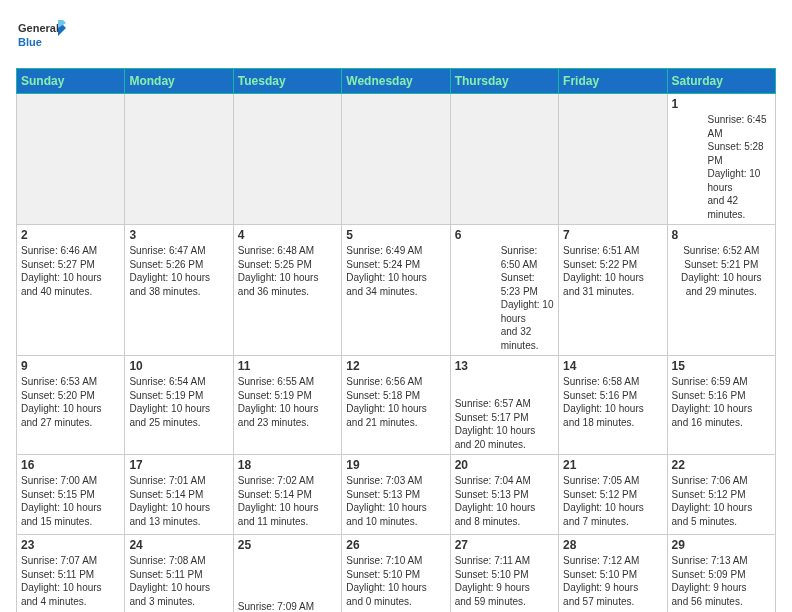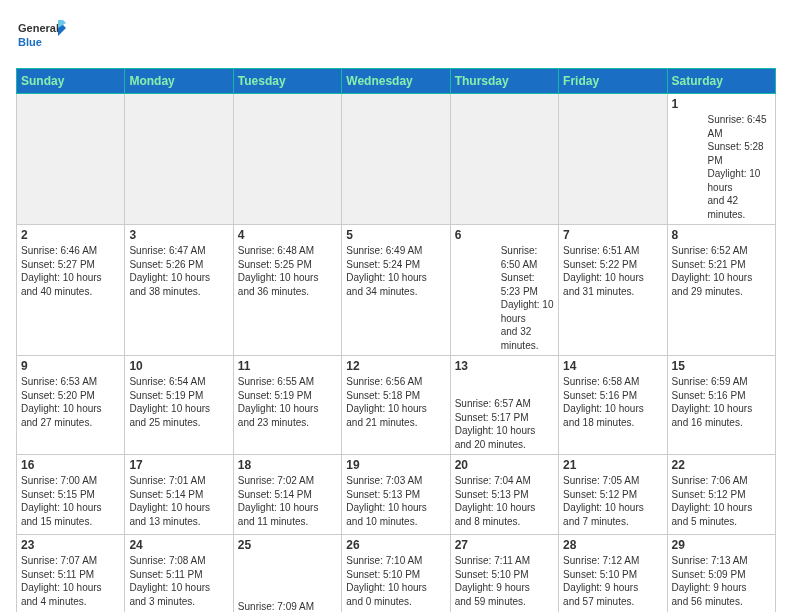--- a/index.html
+++ b/index.html
@@ -153,21 +153,21 @@
         </td>
         <td>
           <span class="day-num">7</span>
           <div class="day-info" style="white-space: pre-line;">Sunrise: 6:51 AM
 Sunset: 5:22 PM
 Daylight: 10 hours
 and 31 minutes.</div>
         </td>
         <td>
           <span class="day-num">8</span>
-          <div class="day-info" style="white-space: pre-line;">Sunrise: 6:52 AM
+          <div class="day-info" style="white-space: pre-line; text-align: center;">Sunrise: 6:52 AM
 Sunset: 5:21 PM
 Daylight: 10 hours
 and 29 minutes.</div>
         </td>
       </tr>
       <tr>
         <td>
           <span class="day-num">9</span>
           <div class="day-info" style="white-space: pre-line;">Sunrise: 6:53 AM
 Sunset: 5:20 PM

